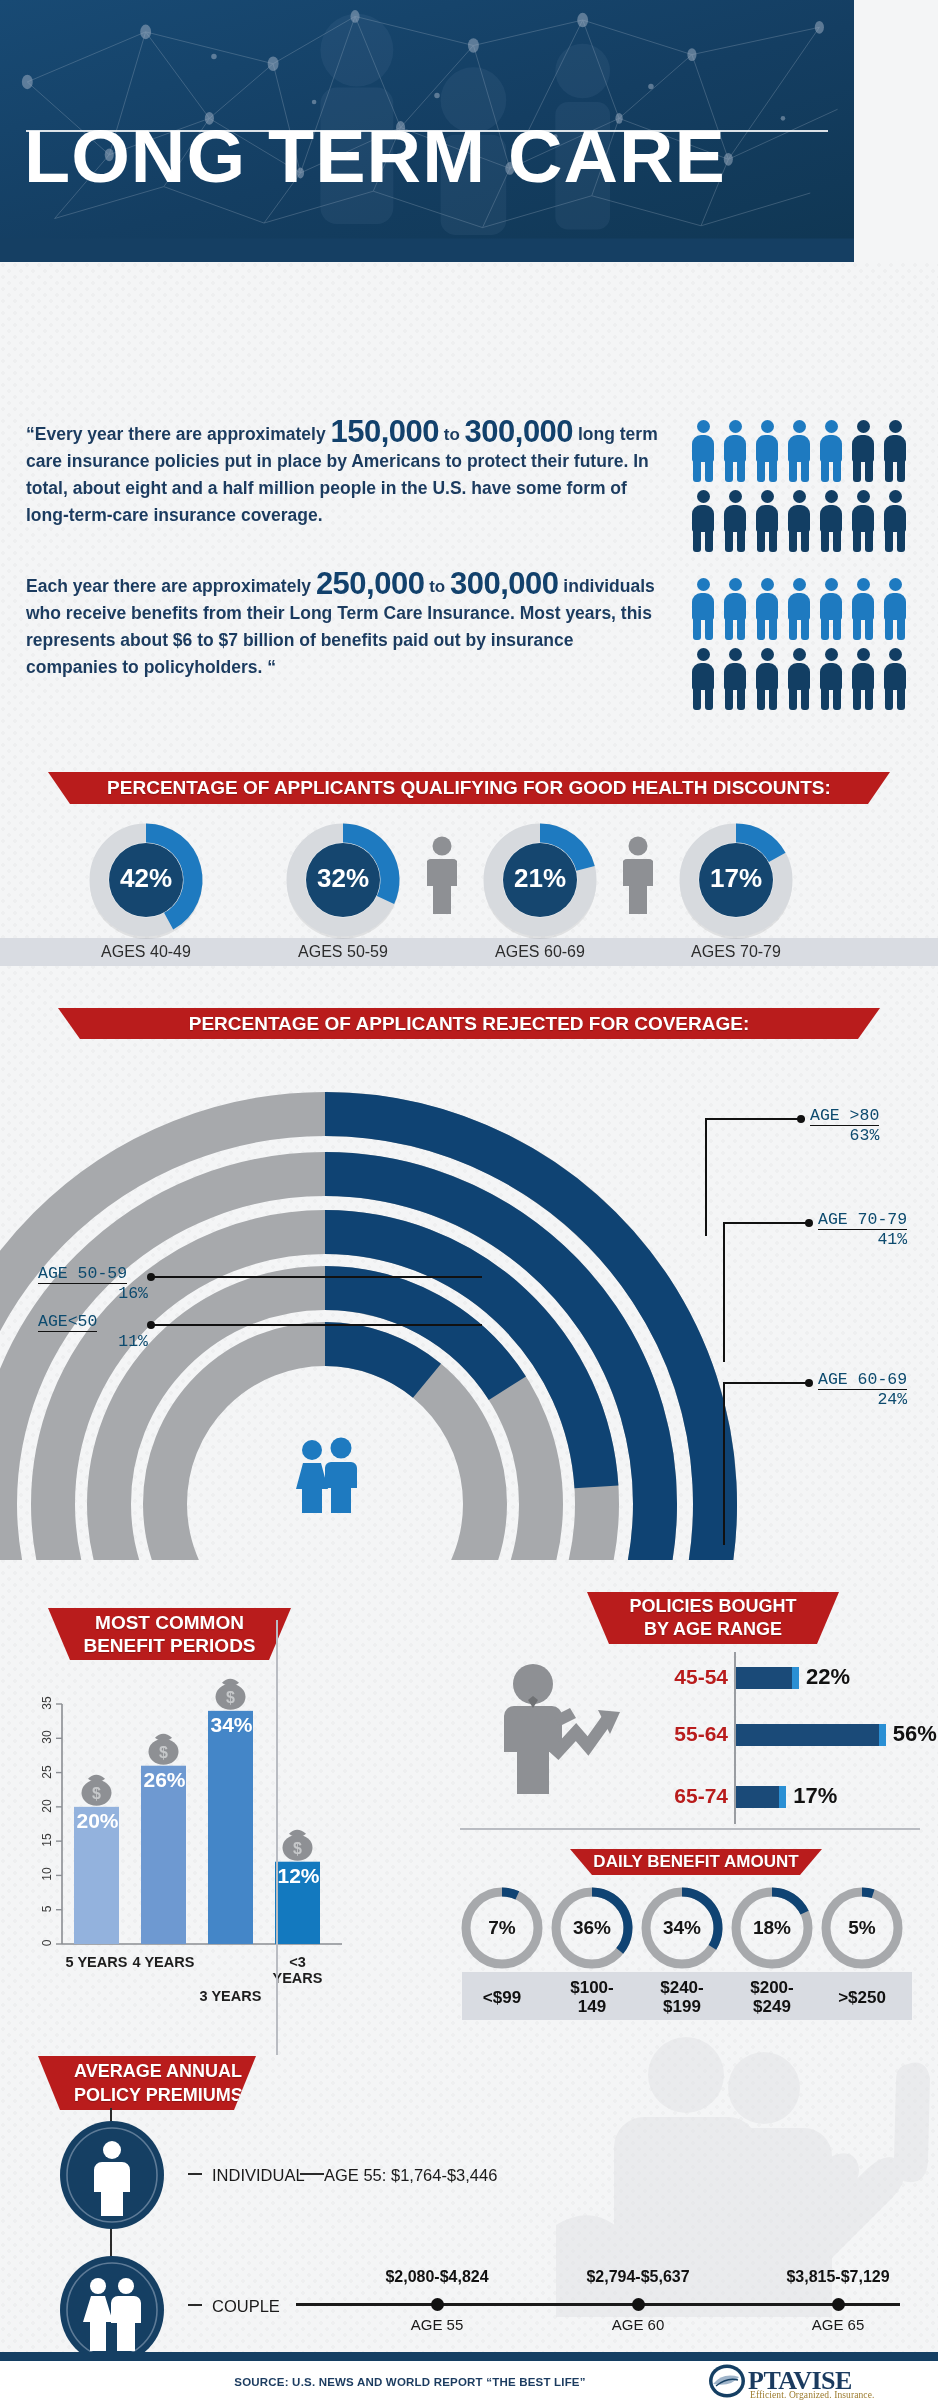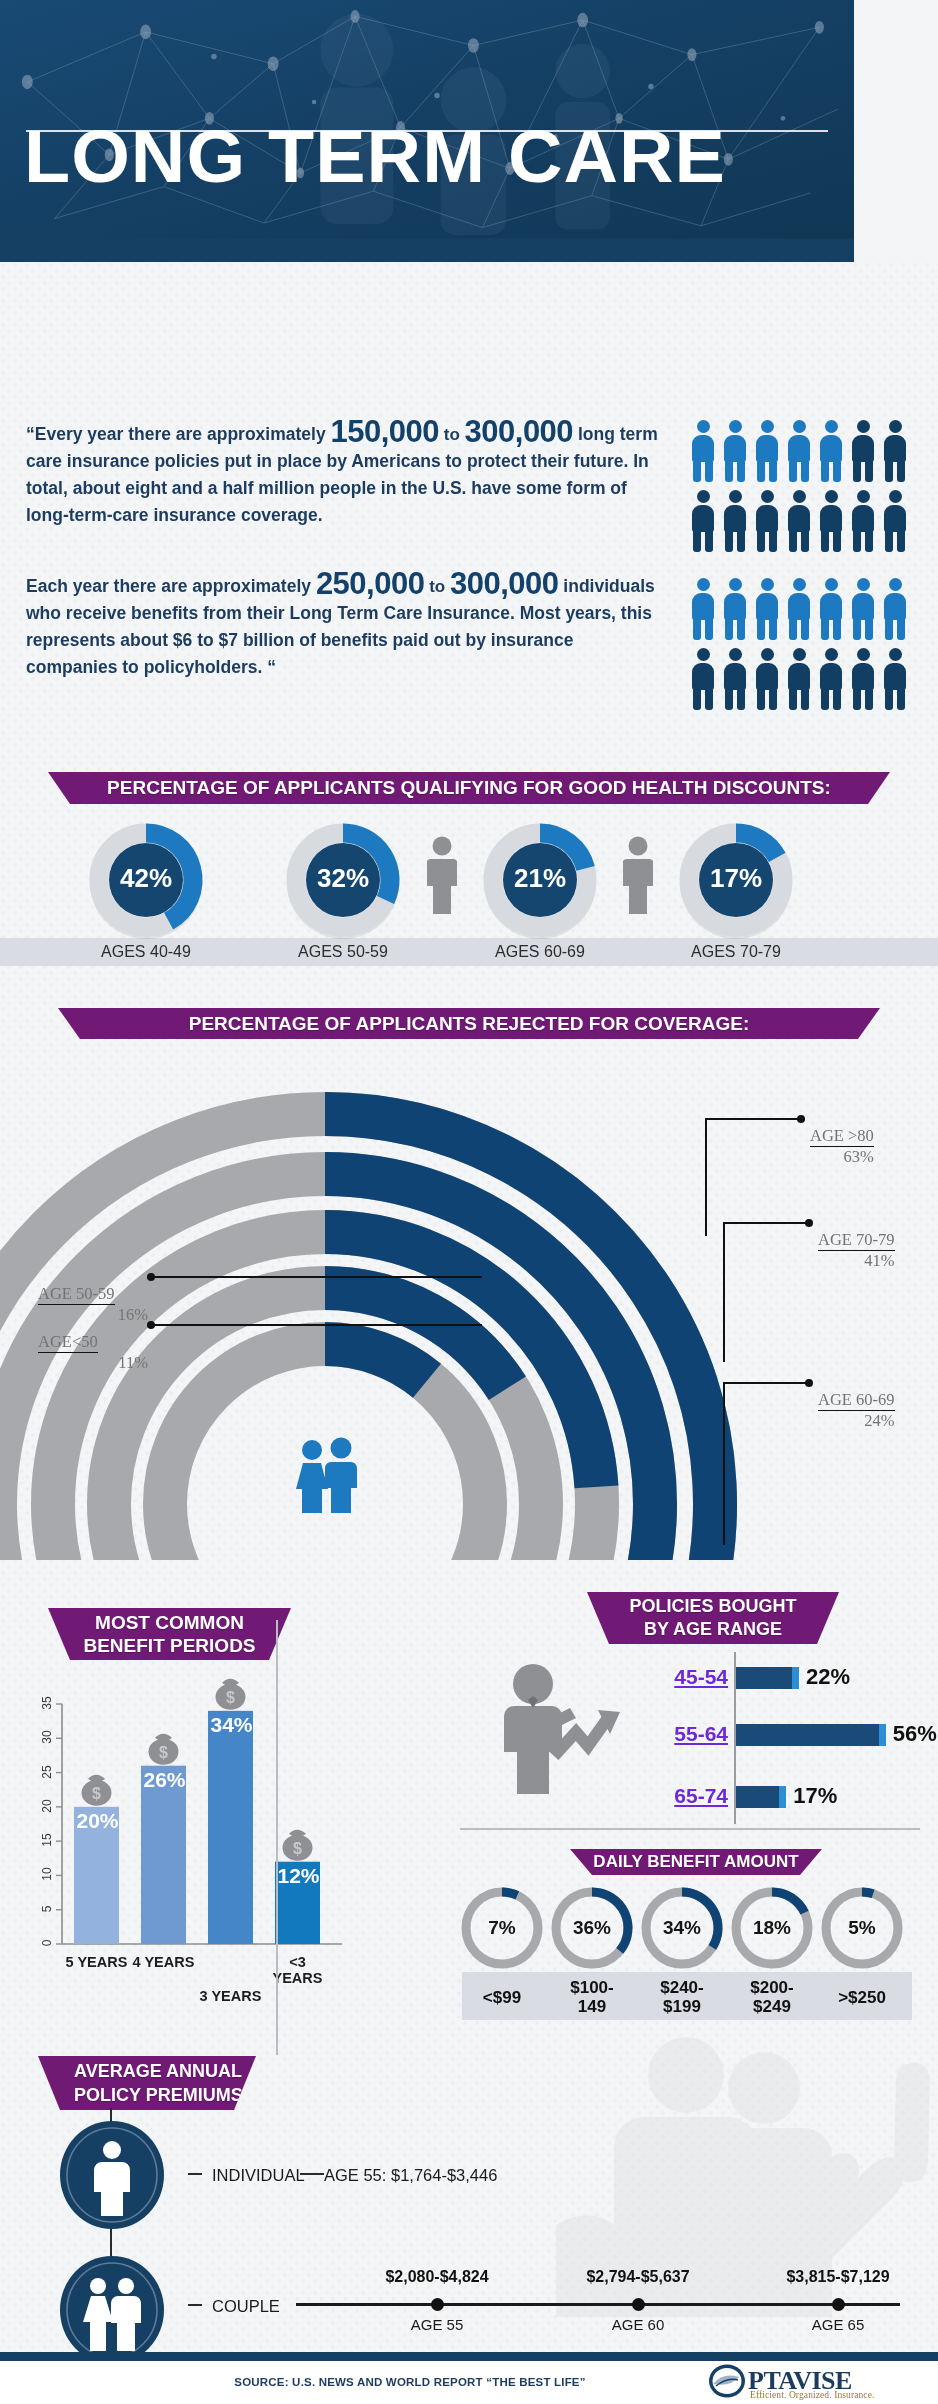--- a/index.html
+++ b/index.html
@@ -71,21 +71,21 @@
   }
   .person .legL, .person .legR {
     position:absolute; top:40px; width:8px; height:22px;
     background: currentColor; border-radius: 0 0 3px 3px;
   }
   .person .legL { left: 3px; }
   .person .legR { right: 3px; }
 
   
   .banner {
-    position: absolute; background: #701a75; color:#fff;
+    position: absolute; background: #b91c1c; color:#fff;
     font-weight: bold; text-align: center;
     font-family: "Liberation Sans Narrow","Liberation Sans",sans-serif;
     display:flex; align-items:center; justify-content:center;
     text-shadow: 0 1px 1px rgba(0,0,0,.25);
   }
   .banner.trap {
     clip-path: polygon(0 0, 100% 0, calc(100% - 22px) 100%, 22px 100%);
   }
 
   
@@ -97,47 +97,45 @@
     font-family:"Liberation Sans Narrow","Liberation Sans",sans-serif;
   }
   .donut-pct {
     position:absolute; color:#fff; font-weight:bold; font-size:26px;
     font-family:"Liberation Sans Narrow","Liberation Sans",sans-serif;
     text-align:center;
   }
 
   
   .rlabel {
-    position:absolute; font-size:16.5px; color:#737373;
-    font-family:Liberation Serif, serif;
-    margin-top:20px;
+    position:absolute; font-size:16.5px; color:#0c4a6e;
+    font-family:Liberation Mono, monospace;
   }
   .rlabel .pct { display:block; text-align:right; }
 
   
   .axis-num {
     position:absolute; font-size:12px; color:#3a3a3a;
     transform: rotate(-90deg); transform-origin: center;
     font-family:"Liberation Sans Narrow","Liberation Sans",sans-serif;
   }
   .bar-pct {
     position:absolute; color:#fff; font-weight:bold; font-size:21px;
     font-family:"Liberation Sans Narrow","Liberation Sans",sans-serif;
   }
   .bar-cat {
     position:absolute; font-size:14.5px; font-weight:bold; color:#1d1d1d;
     font-family:"Liberation Sans Narrow","Liberation Sans",sans-serif;
   }
 
   
   .pb-label {
-    position:absolute; font-size:21px; font-weight:bold; color:#6d28d9;
+    position:absolute; font-size:21px; font-weight:bold; color:#b91c1c;
     font-family:"Liberation Sans Narrow","Liberation Sans",sans-serif;
     text-align:right;
-    text-decoration:underline;
   }
   .pb-bar { position:absolute; height:22px; background:#1a4a78; }
   .pb-cap { position:absolute; height:22px; width:7px; background:#2a8fd4; }
   .pb-val {
     position:absolute; font-size:22px; font-weight:bold; color:#111;
     font-family:"Liberation Sans Narrow","Liberation Sans",sans-serif;
   }
 
   
   .db-pct {

